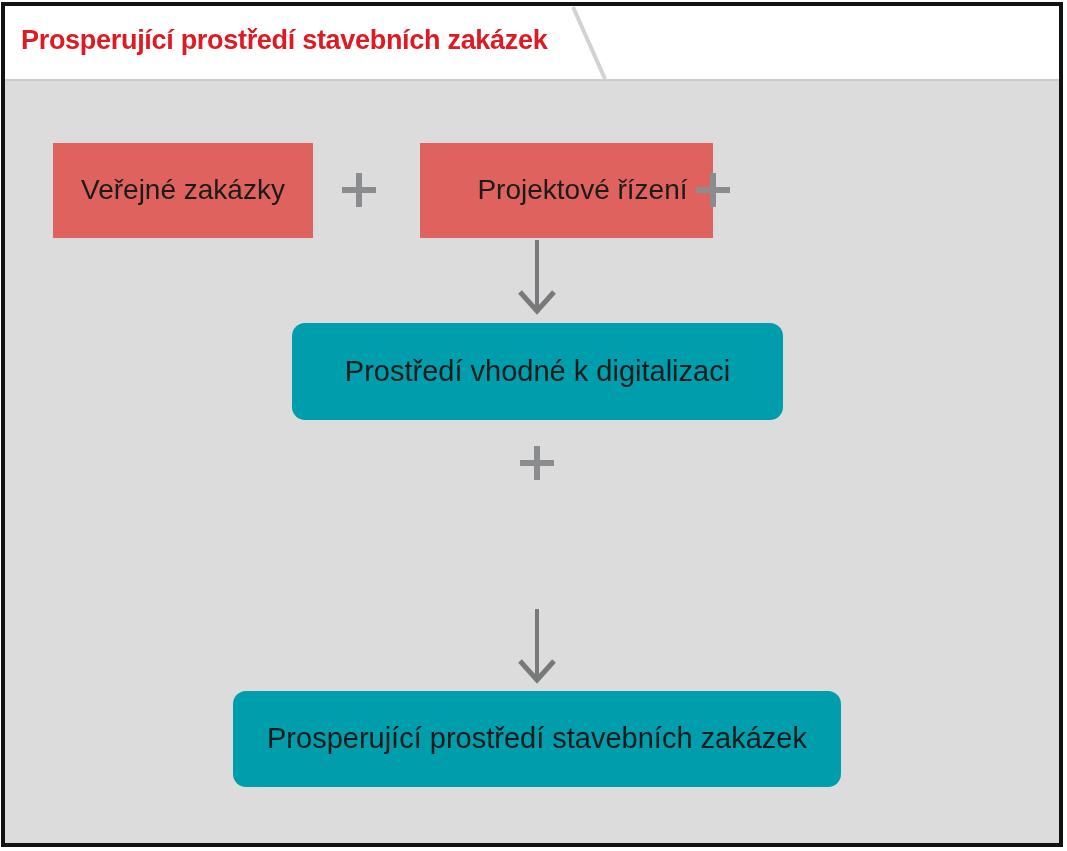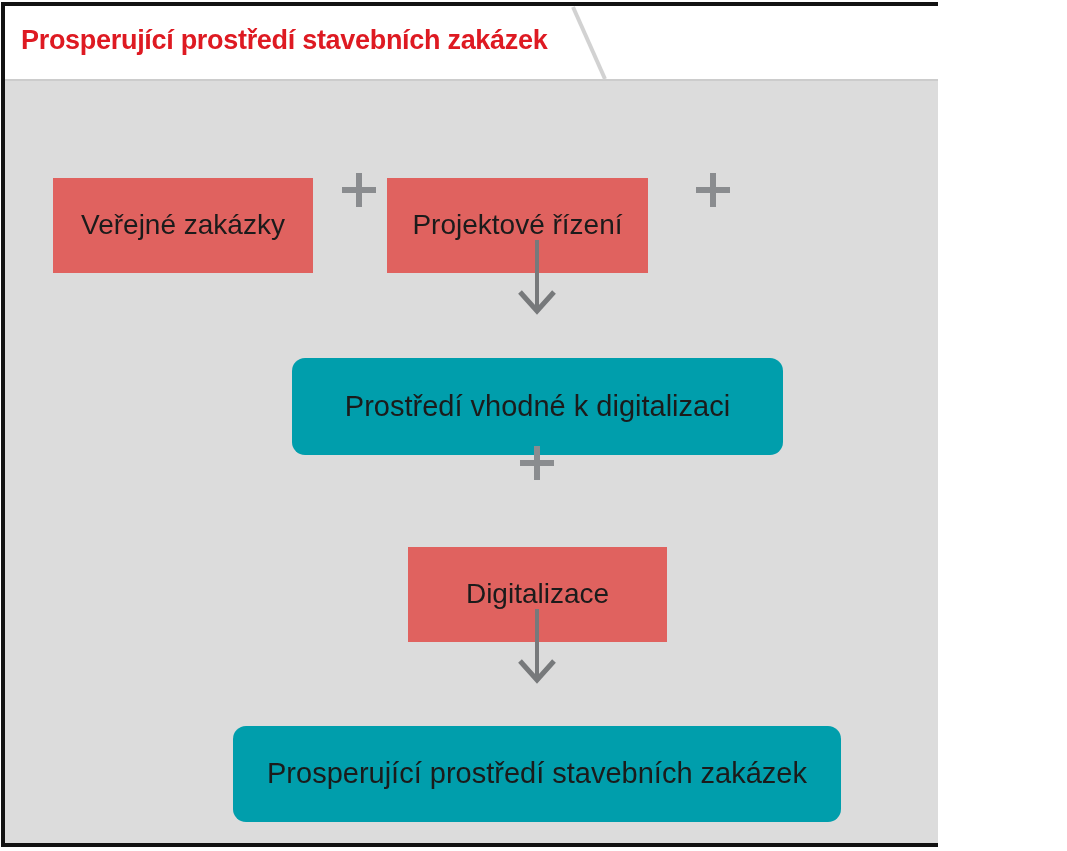--- a/index.html
+++ b/index.html
@@ -1,18 +1,18 @@
 <!DOCTYPE html>
 <html style="--accent-red: #DE1A22; --box-red: #E0625F; --box-teal: #009EAC; --canvas-gray: #DCDCDC; --connector-gray: #8A8C8F; --arrow-gray: #77797B; --box-text: #1B1B1B; --frame-black: #121212;"><head>
 <meta charset="utf-8">
 <style>
   html, body { margin: 0; padding: 0; background: #ffffff; }
   .page {
     position: relative;
-    width: 938px;
+    width: 1063px;
     height: 851px;
     background: #ffffff;
     font-family: "Liberation Sans", sans-serif;
     overflow: hidden;
   }
   .frame {
     position: absolute;
     left: 1px; top: 2px;
     width: 1062px; height: 845px;
     border: 4px solid var(--frame-black, #121212);
@@ -56,27 +56,26 @@
   .node {
     position: absolute;
     display: flex;
     align-items: center;
     justify-content: center;
     text-align: center;
     color: var(--box-text, #1B1B1B);
     font-size: 28px;
     line-height: 1.15;
     z-index: 2;
-    margin-top: 35px;
   }
   .node.red  { background: var(--box-red, #E0625F); }
   .node.teal { background: var(--box-teal, #009EAC); border-radius: 13px; }
 
   .box-a { left: 53px;  top: 143px; width: 260px; height: 95px; }
-  .box-b { left: 387px; top: 143px; width: 261px; height: 95px; }
+  .box-b { left: 420px; top: 143px; width: 261px; height: 95px; padding-left: 32px; }
   .box-c { left: 762px; top: 143px; width: 256px; height: 95px; }
   .teal-1 { left: 292px; top: 323px; width: 491px; height: 97px; font-size: 29px; }
   .box-d { left: 408px; top: 512px; width: 259px; height: 95px; }
   .teal-2 { left: 233px; top: 691px; width: 608px; height: 96px; font-size: 29px; }
 
   .plus {
     position: absolute;
     width: 34px; height: 34px;
     z-index: 2;
   }
@@ -126,21 +125,20 @@
 
   <svg class="arrow arrow-1" viewBox="0 0 44 80" aria-hidden="true" style="color: rgb(119, 121, 123);">
     <line x1="22" y1="1" x2="22" y2="70" stroke="currentColor" stroke-width="4"></line>
     <polyline points="5,53 22,72 39,53" fill="none" stroke="currentColor" stroke-width="5"></polyline>
   </svg>
 
   <div class="node teal teal-1">Prostředí vhodné k digitalizaci</div>
 
   <div class="plus plus-3" role="img" aria-label="plus"></div>
 
-  <div class="node red box-d">Digitalizace</div>
 
   <svg class="arrow arrow-2" viewBox="0 0 44 80" aria-hidden="true" style="color: rgb(119, 121, 123);">
     <line x1="22" y1="1" x2="22" y2="70" stroke="currentColor" stroke-width="4"></line>
     <polyline points="5,53 22,72 39,53" fill="none" stroke="currentColor" stroke-width="5"></polyline>
   </svg>
 
   <div class="node teal teal-2">Prosperující prostředí stavebních zakázek</div>
 
   <div class="frame"></div>
 

